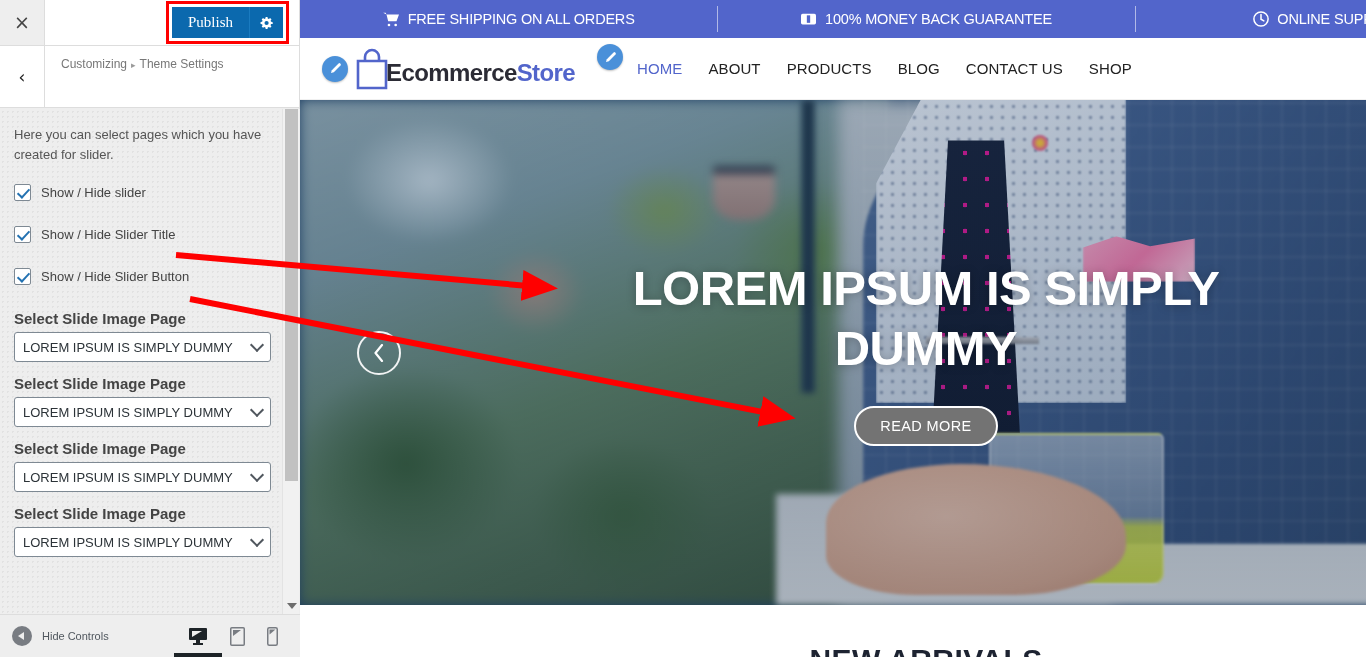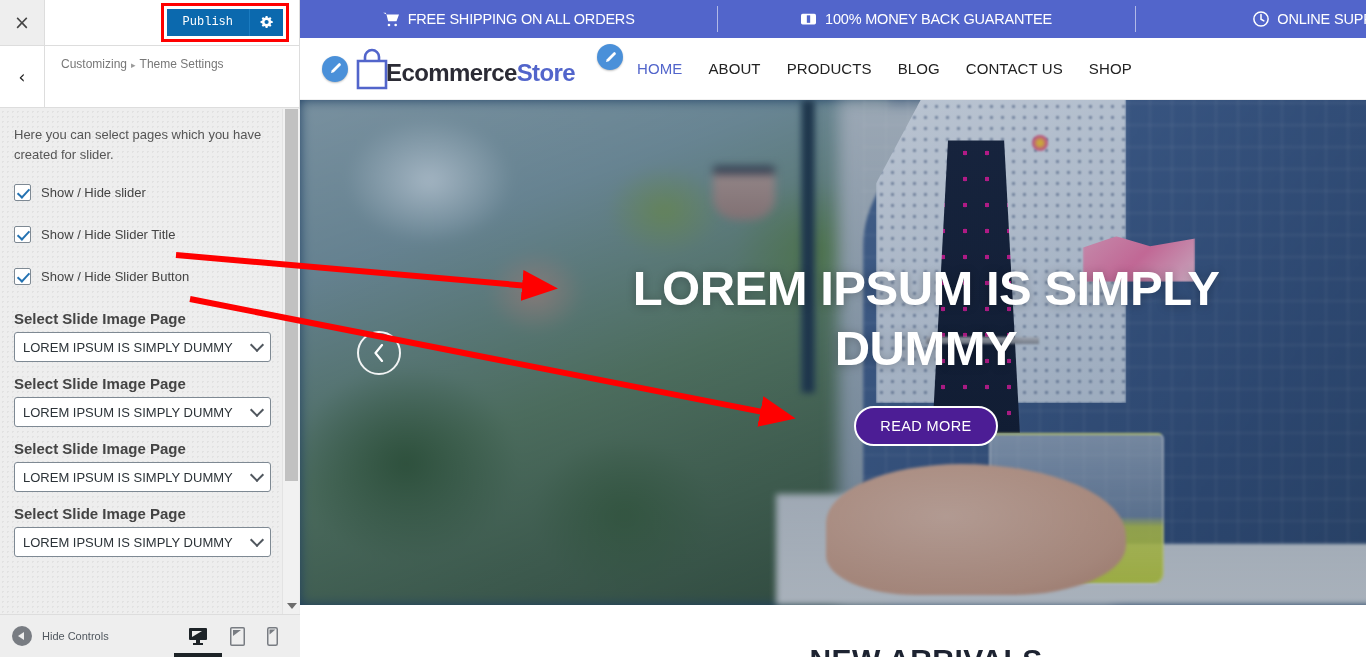--- a/index.html
+++ b/index.html
@@ -40,22 +40,22 @@
     position: relative;
     margin-right: 10px;
     padding: 3px;
     border: 3px solid #ff0000;
   }
   .publish-group { display: flex; align-items: stretch; }
   .publish-btn {
     background: #0b69ae;
     color: #fff;
     border: none;
-    font-size: 12px;
-    font-family: Liberation Mono, monospace;
+    font-size: 15px;
+    font-family: Liberation Serif, serif;
     padding: 6px 16px 7px 16px;
     cursor: pointer;
     line-height: 1.2;
   }
   .publish-gear {
     background: #0b69ae;
     color: #fff;
     border: none;
     border-left: 1px solid #1a7bc0;
     width: 34px;
@@ -442,21 +442,21 @@
     color: #fff;
     font-size: 49px;
     font-weight: bold;
     line-height: 1.22;
     letter-spacing: -0.5px;
     text-shadow: 0 1px 10px rgba(0,0,0,.25);
     max-width: 620px;
     margin-bottom: 28px;
   }
   .hero-btn {
-    background: #4c1d95;
+    background: #737373;
     color: #fff;
     border: 2px solid #ffffff;
     border-radius: 22px;
     padding: 10px 24px;
     font-size: 14.5px;
     letter-spacing: .4px;
     cursor: pointer;
     font-family: "Liberation Sans", sans-serif;
   }
   .hero-arrow {

